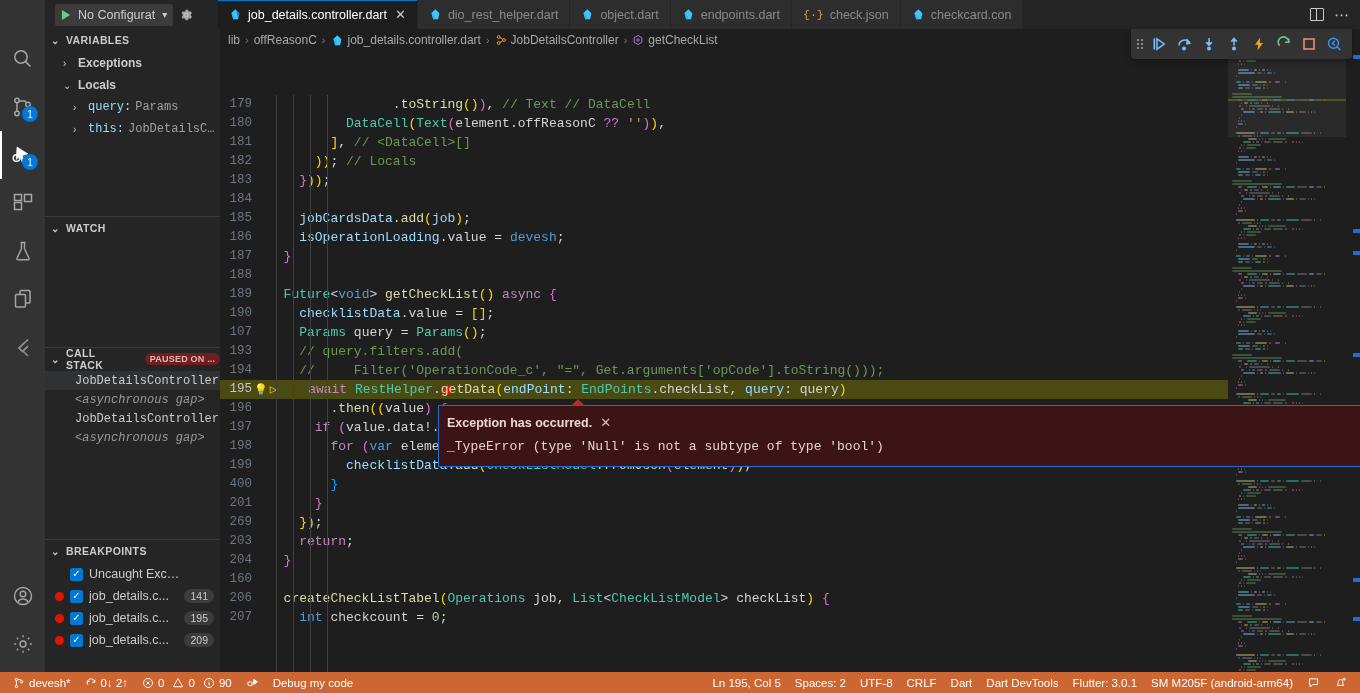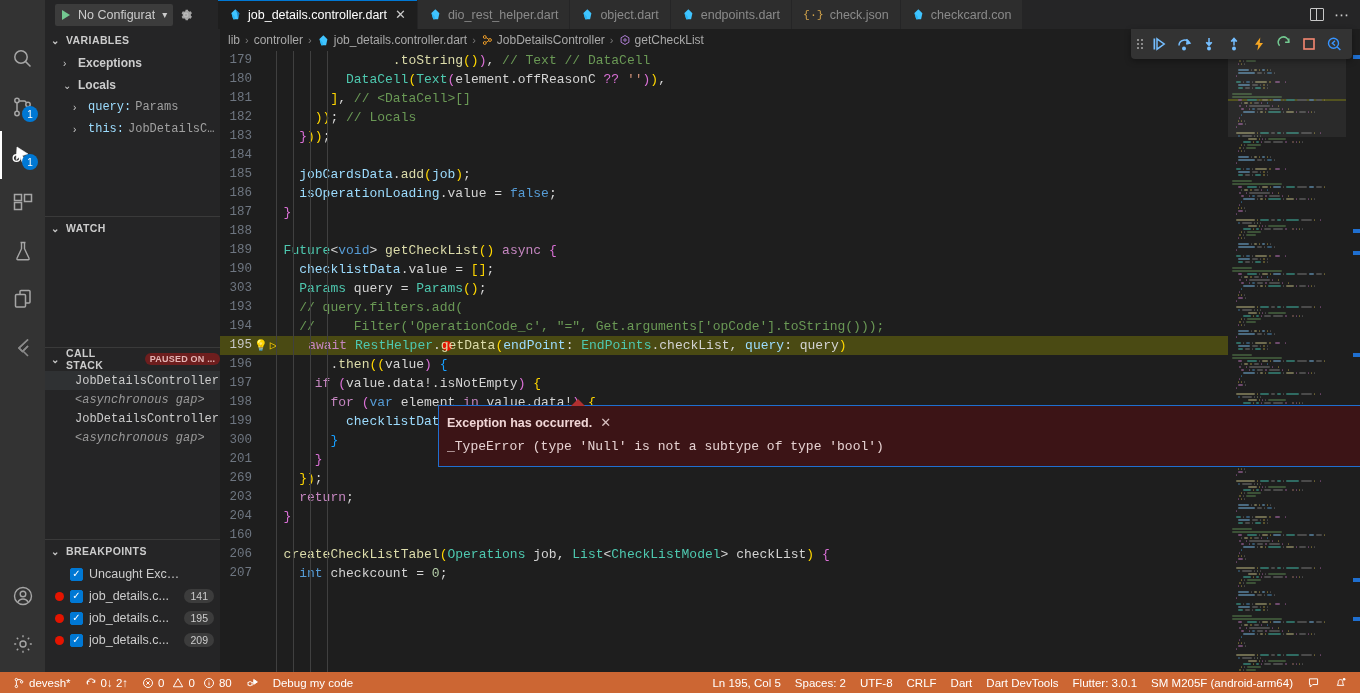--- a/index.html
+++ b/index.html
@@ -149,21 +149,21 @@
   .breadcrumb {
     height: 22px; display: flex; align-items: center; gap: 5px;
     padding-left: 8px; font-size: 12px; color: #a9a9a9; flex: none;
     white-space: nowrap; overflow: hidden;
   }
   .bc-sep { color: #7a7a7a; font-size: 11px; }
   .bc-item { display: flex; align-items: center; gap: 4px; }
   .sym-class { color: #ee9d28; font-size: 11px; }
   .sym-method { color: #b180d7; font-size: 11px; }
 
-  .codearea { flex: 1; position: relative; overflow: hidden; font-family: "Liberation Mono", monospace; }
+  .codearea { flex: 1; position: relative; overflow: hidden; font-family: "Liberation Mono", monospace; margin-top: 44px; }
 
   .line {
     height: 19px; display: flex; align-items: center;
     font-size: 13px; white-space: pre; line-height: 19px;
   }
   .ln {
     width: 48px; flex: none; text-align: right; padding-right: 16px;
     color: #6e7681; font-size: 12.5px; font-family: "Liberation Mono", monospace;
   }
   .line.cur .ln { color: #c6c6c6; }
@@ -530,21 +530,21 @@
     </div>
 
     <div class="editor">
 
       <div class="breadcrumb">
         <span class="bc-item">
           <span>lib</span>
         </span>
         <span class="bc-sep">›</span>
         <span class="bc-item">
-          <span>controller</span>
+          <span>offReasonC</span>
         </span>
         <span class="bc-sep">›</span>
         <span class="bc-item">
           <span>
             <svg class="dart-ico" viewBox="0 0 16 16">
                 <path fill="#40c4ff" d="M3 6.2L7.8 1.4l5 5-1.6 7.3H5.2z"></path>
                 <path fill="#29b6f6" d="M3 6.2l4.2 4.2v3.3H5.2z"></path>
               </svg>
           </span>
           <span>job_details.controller.dart</span>
@@ -574,34 +574,34 @@
       </div>
 
       <div class="codearea" id="codearea">
           <div class="line"><span class="ln">179</span><span class="code"><span class="t-plain">                </span><span class="t-fn">.toString</span><span class="t-p1">()</span><span class="t-p2">)</span><span class="t-plain">,</span><span class="t-com"> // Text // DataCell</span></span></div>
           <div class="line"><span class="ln">180</span><span class="code"><span class="t-plain">          </span><span class="t-type">DataCell</span><span class="t-p1">(</span><span class="t-type">Text</span><span class="t-p2">(</span><span class="t-plain">element</span><span class="t-plain">.offReasonC </span><span class="t-p2">??</span><span class="t-plain"> </span><span class="t-str">''</span><span class="t-p2">)</span><span class="t-p1">)</span><span class="t-plain">,</span></span></div>
           <div class="line"><span class="ln">181</span><span class="code"><span class="t-plain">        </span><span class="t-p1">]</span><span class="t-plain">,</span><span class="t-com"> // &lt;DataCell&gt;[]</span></span></div>
           <div class="line"><span class="ln">182</span><span class="code"><span class="t-plain">      </span><span class="t-p1">))</span><span class="t-plain">;</span><span class="t-com"> // Locals</span></span></div>
           <div class="line"><span class="ln">183</span><span class="code"><span class="t-plain">    </span><span class="t-p2">}</span><span class="t-p1">))</span><span class="t-plain">;</span></span></div>
           <div class="line"><span class="ln">184</span><span class="code"></span></div>
           <div class="line"><span class="ln">185</span><span class="code"><span class="t-plain">    </span><span class="t-var">jobCardsData</span><span class="t-plain">.</span><span class="t-fn">add</span><span class="t-p1">(</span><span class="t-var">job</span><span class="t-p1">)</span><span class="t-plain">;</span></span></div>
-          <div class="line"><span class="ln">186</span><span class="code"><span class="t-plain">    </span><span class="t-var">isOperationLoading</span><span class="t-plain">.value </span><span class="t-plain">= </span><span class="t-blue">false</span><span class="t-plain">;</span></span></div>
+          <div class="line"><span class="ln">186</span><span class="code"><span class="t-plain">    </span><span class="t-var">isOperationLoading</span><span class="t-plain">.value </span><span class="t-plain">= </span><span class="t-blue">devesh</span><span class="t-plain">;</span></span></div>
           <div class="line"><span class="ln">187</span><span class="code"><span class="t-plain">  </span><span class="t-p2">}</span></span></div>
           <div class="line"><span class="ln">188</span><span class="code"></span></div>
           <div class="line"><span class="ln">189</span><span class="code"><span class="t-plain">  </span><span class="t-type">Future</span><span class="t-plain">&lt;</span><span class="t-blue">void</span><span class="t-plain">&gt; </span><span class="t-fn">getCheckList</span><span class="t-p1">()</span><span class="t-plain"> </span><span class="t-key">async</span><span class="t-plain"> </span><span class="t-p2">{</span></span></div>
           <div class="line"><span class="ln">190</span><span class="code"><span class="t-plain">    </span><span class="t-var">checklistData</span><span class="t-plain">.value </span><span class="t-plain">= </span><span class="t-p1">[]</span><span class="t-plain">;</span></span></div>
-          <div class="line"><span class="ln">303</span><span class="code"><span class="t-plain">    </span><span class="t-type">Params</span><span class="t-plain"> query </span><span class="t-plain">= </span><span class="t-type">Params</span><span class="t-p1">()</span><span class="t-plain">;</span></span></div>
+          <div class="line"><span class="ln">107</span><span class="code"><span class="t-plain">    </span><span class="t-type">Params</span><span class="t-plain"> query </span><span class="t-plain">= </span><span class="t-type">Params</span><span class="t-p1">()</span><span class="t-plain">;</span></span></div>
           <div class="line"><span class="ln">193</span><span class="code"><span class="t-com">    // query.filters.add(</span></span></div>
           <div class="line"><span class="ln">194</span><span class="code"><span class="t-com">    //     Filter('OperationCode_c', "=", Get.arguments['opCode'].toString()));</span></span></div>
           <div class="line highlight cur" style="position: relative;"><span class="ln">195</span><span class="glyph-bp" style="position: absolute; left: 222px; margin-top: 0px;"></span><span class="code"><span style="color: rgb(255, 204, 0); margin-left: -14px; margin-right: 2px; font-size: 11px;">💡</span><span style="color: rgb(255, 204, 0); font-size: 12px;">▷</span><span class="t-plain">    </span><span class="t-key">await</span><span class="t-plain"> </span><span class="t-type">RestHelper</span><span class="t-plain">.</span><span class="t-fn">getData</span><span class="t-p1">(</span><span class="t-var">endPoint</span><span class="t-plain">: </span><span class="t-type">EndPoints</span><span class="t-plain">.checkList, </span><span class="t-var">query</span><span class="t-plain">: query</span><span class="t-p1">)</span></span></div>
           <div class="line"><span class="ln">196</span><span class="code"><span class="t-plain">        </span><span class="t-plain">.</span><span class="t-fn">then</span><span class="t-p1">((</span><span class="t-plain">value</span><span class="t-p2">)</span><span class="t-plain"> </span><span class="t-p3">{</span></span></div>
           <div class="line"><span class="ln">197</span><span class="code"><span class="t-plain">      </span><span class="t-key">if</span><span class="t-plain"> </span><span class="t-p2">(</span><span class="t-plain">value.data!.isNotEmpty</span><span class="t-p2">)</span><span class="t-plain"> </span><span class="t-p1">{</span></span></div>
           <div class="line"><span class="ln">198</span><span class="code"><span class="t-plain">        </span><span class="t-key">for</span><span class="t-plain"> </span><span class="t-p2">(</span><span class="t-blue">var</span><span class="t-plain"> element </span><span class="t-key">in</span><span class="t-plain"> value.data!</span><span class="t-p2">)</span><span class="t-plain"> </span><span class="t-p1">{</span></span></div>
           <div class="line"><span class="ln">199</span><span class="code"><span class="t-plain">          </span><span class="t-var">checklistData</span><span class="t-plain">.</span><span class="t-fn">add</span><span class="t-p1">(</span><span class="t-type">CheckListModel</span><span class="t-plain">.</span><span class="t-fn">fromJson</span><span class="t-p2">(</span><span class="t-plain">element</span><span class="t-p2">)</span><span class="t-p1">)</span><span class="t-plain">;</span></span></div>
-          <div class="line"><span class="ln">300</span><span class="code"><span class="t-plain">        </span><span class="t-p3">}</span></span></div>
+          <div class="line"><span class="ln">400</span><span class="code"><span class="t-plain">        </span><span class="t-p3">}</span></span></div>
           <div class="line"><span class="ln">201</span><span class="code"><span class="t-plain">      </span><span class="t-p2">}</span></span></div>
           <div class="line"><span class="ln">269</span><span class="code"><span class="t-plain">    </span><span class="t-p1">}</span><span class="t-p1">)</span><span class="t-plain">;</span></span></div>
           <div class="line"><span class="ln">203</span><span class="code"><span class="t-plain">    </span><span class="t-key">return</span><span class="t-plain">;</span></span></div>
           <div class="line"><span class="ln">204</span><span class="code"><span class="t-plain">  </span><span class="t-p2">}</span></span></div>
           <div class="line"><span class="ln">160</span><span class="code"></span></div>
           <div class="line"><span class="ln">206</span><span class="code"><span class="t-plain">  </span><span class="t-fn">createCheckListTabel</span><span class="t-p1">(</span><span class="t-type">Operations</span><span class="t-plain"> job, </span><span class="t-type">List</span><span class="t-plain">&lt;</span><span class="t-type">CheckListModel</span><span class="t-plain">&gt; checkList</span><span class="t-p1">)</span><span class="t-plain"> </span><span class="t-p2">{</span></span></div>
           <div class="line"><span class="ln">207</span><span class="code"><span class="t-plain">    </span><span class="t-blue">int</span><span class="t-plain"> checkcount </span><span class="t-plain">= </span><span class="t-num">0</span><span class="t-plain">;</span></span></div>
           <div class="indent-guide" style="left: 56px;"></div>
           <div class="indent-guide" style="left: 73px;"></div>
           <div class="indent-guide" style="left: 90px;"></div>
@@ -2250,21 +2250,21 @@
             <path d="M8 2.2 14.2 13H1.8z"></path>
           </svg>
       </span>
       <span>0</span>
       <span class="sb-ico" style="margin-left:4px;">
         <svg width="12" height="12" viewBox="0 0 16 16" fill="none" stroke="#fff" stroke-width="1.3">
             <circle cx="8" cy="8" r="6"></circle>
             <path d="M8 7.2v4M8 4.9v.9"></path>
           </svg>
       </span>
-      <span>80</span>
+      <span>90</span>
     </span>
 
     <span class="sb-item">
       <span class="sb-ico">
         <svg width="13" height="13" viewBox="0 0 16 16" fill="none" stroke="#fff" stroke-width="1.2">
             <circle cx="5" cy="9.5" r="2.6"></circle>
             <path d="M2 8h1M2 11h1M7.3 8h1M7.3 11h1"></path>
             <path d="M9.5 4.2 14 7.3 9.5 10.3z" fill="#fff"></path>
           </svg>
       </span>

